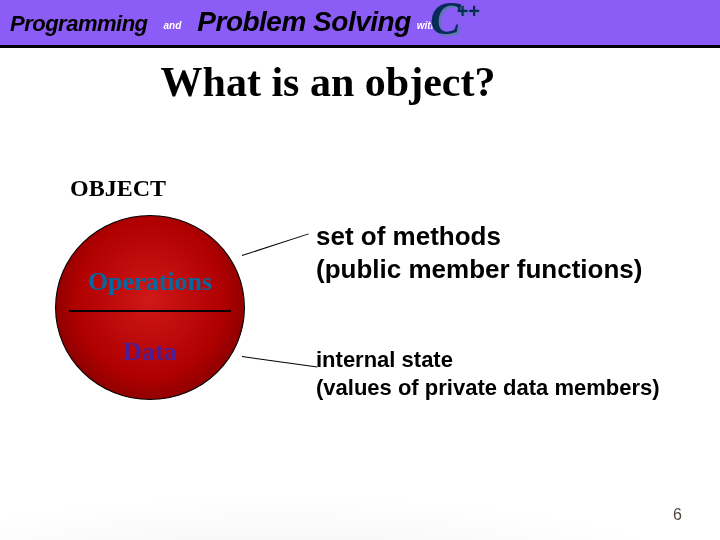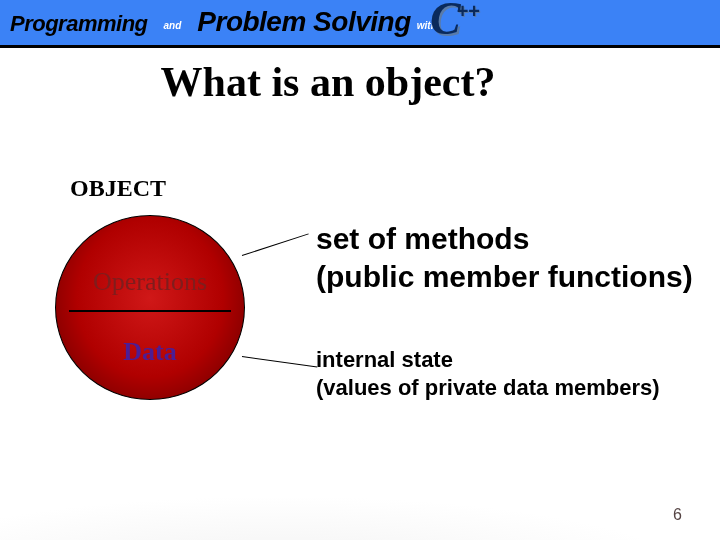--- a/index.html
+++ b/index.html
@@ -2,21 +2,21 @@
 <html><head>
 <meta charset="utf-8">
 <style>
   * { box-sizing: border-box; margin: 0; padding: 0; }
   html, body { width: 720px; height: 540px; overflow: hidden; font-family: Arial, Helvetica, sans-serif; background: #fff; }
   .slide { position: relative; width: 720px; height: 540px; background: #fff; }
 
   
   .banner {
     position: absolute; top: 0; left: 0; width: 720px; height: 45px;
-    background: #3b82f6;
+    background: #8b5cf6;
     overflow: hidden;
   }
   .banner-inner {
     position: absolute; left: 10px; top: 6px; display: flex; align-items: baseline;
     font-weight: bold; font-style: italic; color: #000;
     font-family: Verdana, Geneva, sans-serif;
   }
   .banner-inner .big { font-size: 22px; font-style: italic; font-weight: 900; letter-spacing: -0.5px; }
   .banner-inner .small { font-size: 10px; font-style: italic; font-weight: 700; margin: 0 16px; color: #fff; position: relative; top: -2px; }
   .banner-inner .big2 { font-size: 28px; font-style: italic; font-weight: 900; letter-spacing: -0.5px; }
@@ -64,21 +64,21 @@
     background: radial-gradient(ellipse at 50% 45%, #d01818 0%, #b00000 55%, #5a0000 100%);
     border: 1px solid #000;
   }
   .divider {
     position: absolute; left: 14px; top: 95px; width: 162px; height: 0;
     border-top: 2px solid #000;
   }
   .circle-text-ops {
     position: absolute; left: 0; top: 52px; width: 190px; text-align: center;
     font-family: "Times New Roman", Times, serif;
-    font-size: 26px; font-weight: normal; color: #7f1d1d;
+    font-size: 26px; font-weight: bold; color: #0369a1;
   }
   .circle-text-data {
     position: absolute; left: 0; top: 122px; width: 190px; text-align: center;
     font-family: "Times New Roman", Times, serif;
     font-size: 26px; font-weight: bold; color: #4c1d95;
   }
 
   
   .leader1 {
     position: absolute; left: 242px; top: 255px; width: 70px; height: 0;
@@ -88,21 +88,21 @@
   .leader2 {
     position: absolute; left: 242px; top: 356px; width: 76px; height: 0;
     border-top: 1.5px solid #000;
     transform-origin: left center; transform: rotate(8deg);
   }
 
   
   .desc1 {
     position: absolute; left: 316px; top: 220px; width: 380px;
     font-family: Arial, Helvetica, sans-serif;
-    font-size: 30px; font-weight: bold; color: #000; line-height: 1.25;
+    font-size: 26px; font-weight: bold; color: #000; line-height: 1.25;
   }
   .desc2 {
     position: absolute; left: 316px; top: 346px; width: 390px;
     font-family: Arial, Helvetica, sans-serif;
     font-size: 22px; font-weight: bold; color: #000; line-height: 1.25;
   }
 
   
   .pagenum {
     position: absolute; right: 38px; bottom: 16px;

